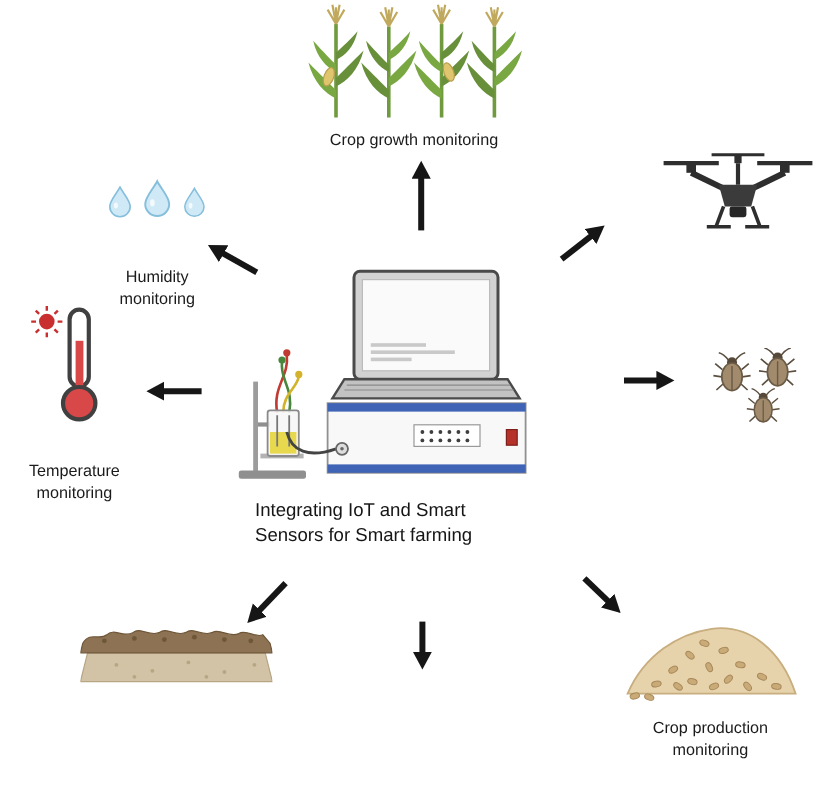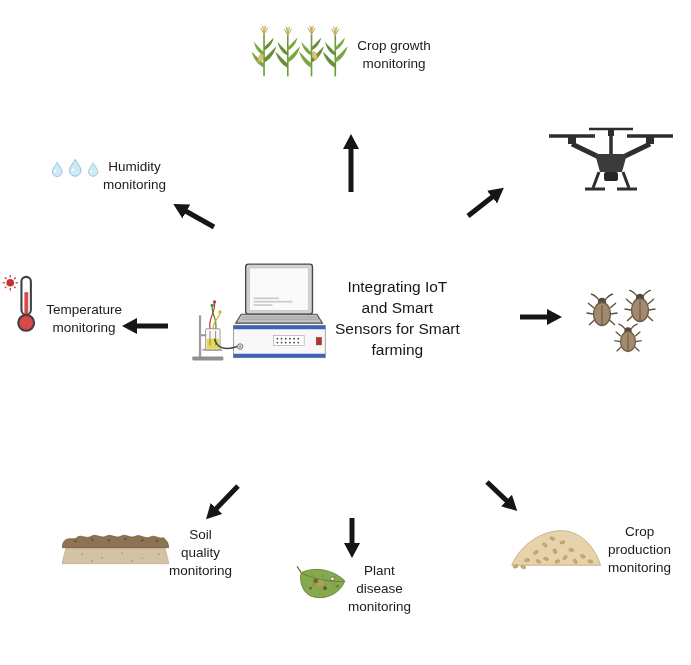--- a/index.html
+++ b/index.html
@@ -1,25 +1,25 @@
 <!DOCTYPE html>
 <html><head>
 <meta charset="utf-8">
 <style>
   * { box-sizing: border-box; }
   html,body { margin:0; padding:0; background:#fff; }
   body { font-family:"Liberation Sans", sans-serif; }
   .canvas { position:relative; width:691px; height:665px; background:#ffffff; overflow:hidden; }
   .arrows { position:absolute; left:0; top:0; pointer-events:none; }
-  .node { position:absolute; display:flex; flex-direction:row; align-items:center; }
+  .node { position:absolute; display:flex; flex-direction:column; align-items:center; }
   .node .label {
     font-size:13.5px; line-height:1.32; text-align:center; color:#1b1b1b;
   }
   .caption {
-    font-size:15.5px; line-height:1.35; text-align:center; color:#161616;
+    font-size:15.5px; line-height:1.35; text-align:left; color:#161616;
     width:225px; margin-top:14px;
   }
   svg.icon { display:block; }
 </style>
 </head>
 <body>
 
 <div class="canvas">
 
   <svg class="arrows" width="691" height="665" viewBox="0 0 691 665">
@@ -71,21 +71,21 @@
         <path d="M0 78 C -9 74, -19 64, -23 48 C -13 58, -5 66, 0 71 Z" fill="#688f39"></path>
         <path d="M0 68 C 9 64, 19 54, 23 38 C 13 48, 5 56, 0 61 Z" fill="#79a742"></path>
         <path d="M0 56 C -8 52, -16 44, -19 30 C -10 40, -4 46, 0 50 Z" fill="#688f39"></path>
         <path d="M0 46 C 8 42, 15 35, 18 22 C 10 31, 3 37, 0 40 Z" fill="#79a742"></path>
         <path d="M0 18 L0 4 M0 18 L-7 6 M0 18 L7 6 M0 18 L-3 2 M0 18 L3 2" stroke="#c0a95c" stroke-width="1.8" fill="none"></path>
       </g>
     </svg>
     <div class="label" style="width:170px; margin-top:8px;">Crop growth monitoring</div>
   </div>
 
-  <div class="node" style="left:48px; top:146px; width:118px;">
+  <div class="node" style="left:72px; top:146px; width:118px;gap:16px;">
     <svg class="icon" width="95" height="50" viewBox="0 0 95 50">
       <g transform="translate(16,10) scale(0.85)">
         <path d="M0 0 C -3 6, -10 13, -10 19 A 10 10 0 0 0 10 19 C 10 13, 3 6, 0 0 Z" fill="#cfe9f6" stroke="#85bfdb" stroke-width="1.6"></path>
         <ellipse cx="-4" cy="18" rx="2" ry="3" fill="#ffffff" opacity="0.75"></ellipse>
       </g>
       <g transform="translate(47,5)">
         <path d="M0 0 C -3 6, -10 13, -10 19 A 10 10 0 0 0 10 19 C 10 13, 3 6, 0 0 Z" fill="#cfe9f6" stroke="#85bfdb" stroke-width="1.6"></path>
         <ellipse cx="-4" cy="18" rx="2" ry="3" fill="#ffffff" opacity="0.75"></ellipse>
       </g>
       <g transform="translate(78,11) scale(0.8)">
@@ -178,35 +178,20 @@
         <ellipse cx="78" cy="70" rx="4" ry="2.4" transform="rotate(-20 78 70)"></ellipse>
         <ellipse cx="130" cy="70" rx="4" ry="2.4" transform="rotate(8 130 70)"></ellipse>
         <ellipse cx="48" cy="70" rx="4" ry="2.4" transform="rotate(35 48 70)"></ellipse>
         <ellipse cx="12" cy="78" rx="4" ry="2.4" transform="rotate(-15 12 78)"></ellipse>
         <ellipse cx="24" cy="79" rx="4" ry="2.4" transform="rotate(20 24 79)"></ellipse>
       </g>
     </svg>
     <div class="label" style="width:115px; margin-top:14px;">Crop production monitoring</div>
   </div>
 
-  <div class="node" style="left:296px; top:548px; width:115px;">
-    <svg class="icon" width="100" height="72" viewBox="0 0 100 72">
-      <path d="M10 14 C 6 8, 4 5, 2 2" stroke="#5d7a33" stroke-width="2.5" fill="none"></path>
-      <path d="M10 14 C 36 2, 72 8, 94 30 C 84 56, 52 70, 26 58 C 12 50, 6 30, 10 14 Z" fill="#86a84f" stroke="#5d7a33" stroke-width="1.6"></path>
-      <path d="M12 16 C 40 28, 68 32, 92 31" stroke="#5d7a33" stroke-width="1.5" fill="none"></path>
-      <path d="M34 24 L30 14 M52 28 L52 17 M70 30 L76 20 M36 32 L30 42 M56 34 L56 48 M72 34 L80 44" stroke="#6d8c3d" stroke-width="1" fill="none"></path>
-      <ellipse cx="46" cy="34" rx="9" ry="6.5" fill="#b3a05a" opacity="0.85"></ellipse>
-      <circle cx="38" cy="30" r="4.5" fill="#7c5f35"></circle>
-      <circle cx="56" cy="44" r="3.5" fill="#6e522c"></circle>
-      <circle cx="28" cy="44" r="2.5" fill="#7c5f35"></circle>
-      <circle cx="80" cy="40" r="2" fill="#6e522c"></circle>
-      <circle cx="70" cy="26" r="3.5" fill="#ffffff" stroke="#6e522c" stroke-width="1.4"></circle>
-    </svg>
-    <div class="label" style="width:95px; margin-top:10px;">Plant disease monitoring</div>
-  </div>
 
   <div class="node" style="left:62px; top:514px; width:170px;">
     <svg class="icon" width="160" height="58" viewBox="0 0 160 58">
       <polygon points="6,30 154,30 160,54 0,54" fill="#d2c3a6" stroke="#b7a584" stroke-width="1"></polygon>
       <path d="M0 30 L2 22 C 8 12, 16 20, 22 15 C 28 9, 36 18, 44 13 C 50 8, 58 17, 66 13 C 72 8, 80 17, 88 13 C 94 8, 102 17, 110 13 C 116 9, 124 18, 132 14 C 138 10, 146 18, 152 15 L 158 22 L 160 30 Z" fill="#8d7253" stroke="#6e5638" stroke-width="1"></path>
       <g fill="#6e5638">
         <circle cx="20" cy="20" r="2"></circle>
         <circle cx="45" cy="18" r="2"></circle>
         <circle cx="70" cy="19" r="2"></circle>
         <circle cx="95" cy="17" r="2"></circle>
@@ -216,21 +201,20 @@
       <g fill="#b7a584">
         <circle cx="30" cy="40" r="1.6"></circle>
         <circle cx="60" cy="45" r="1.6"></circle>
         <circle cx="90" cy="38" r="1.6"></circle>
         <circle cx="120" cy="46" r="1.6"></circle>
         <circle cx="145" cy="40" r="1.6"></circle>
         <circle cx="45" cy="50" r="1.6"></circle>
         <circle cx="105" cy="50" r="1.6"></circle>
       </g>
     </svg>
-    <div class="label" style="width:85px; margin-top:12px;">Soil quality monitoring</div>
   </div>
 
   <div class="node" style="left:190px; top:222px; width:270px;">
     <svg class="icon" width="260" height="180" viewBox="0 0 260 180">
 
       <rect x="16" y="96" width="4" height="76" fill="#9c9c9c"></rect>
       <rect x="4" y="170" width="56" height="7" rx="2" fill="#8f8f8f"></rect>
       <rect x="20" y="130" width="10" height="3.5" fill="#8f8f8f"></rect>
       <rect x="22" y="156" width="36" height="4" fill="#b3b3b3"></rect>
       <path d="M36 122 C 32 100, 46 92, 44 74" stroke="#c23b32" stroke-width="2.2" fill="none"></path>

